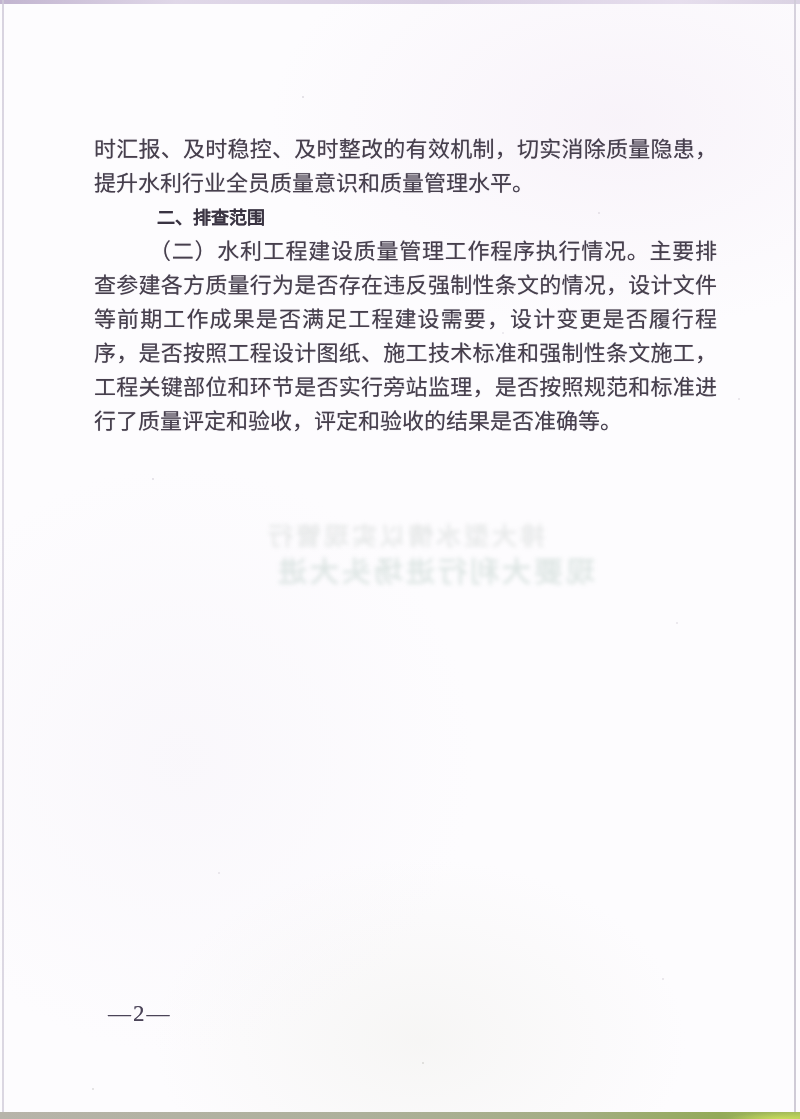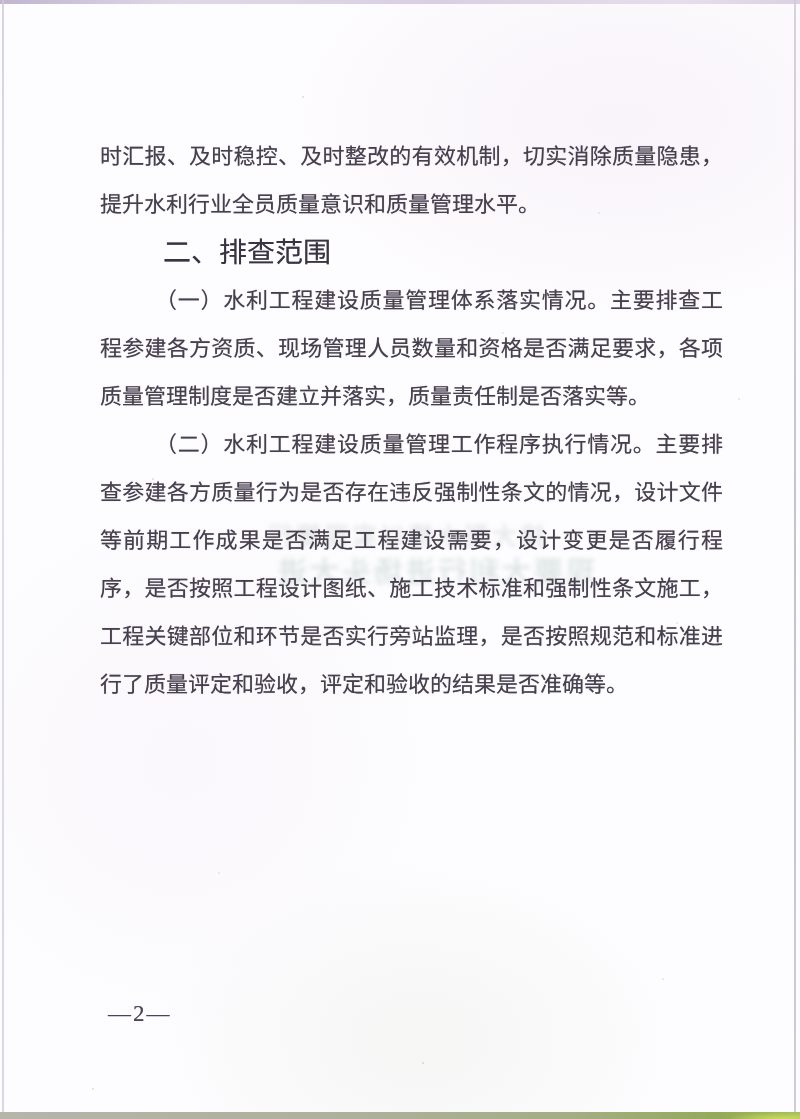--- a/index.html
+++ b/index.html
@@ -71,36 +71,36 @@
       422px 1062px 0 0 rgba(130,130,120,.25),
       218px 872px 0 0 rgba(140,130,150,.2),
       738px 398px 0 0 rgba(140,130,150,.22),
       92px 1088px 0 0 rgba(130,130,125,.25),
       502px 332px 0 0 rgba(140,130,150,.18),
       662px 978px 0 0 rgba(140,130,150,.22);
   }
   
   .content {
     position: absolute;
-    left: 100px;
+    left: 94px;
     top: 133px;
     width: 623px;
     color: #463f4c;
     font-size: 22px;
-    line-height: 48px;
+    line-height: 34px;
     text-align: justify;
     text-shadow: 0 0 0.7px rgba(70,60,85,.55);
   }
   .content p { margin: 0; padding: 0; }
   .content p.body { text-indent: 55px; }
   .content p.body.noindent { text-indent: 0; }
   .content p.heading {
     font-family: "Liberation Sans", sans-serif;
-    font-weight: normal;
-    font-size: 28px;
+    font-weight: bold;
+    font-size: 18px;
     color: #3a3442;
     text-indent: 63px;
     text-shadow: 0 0 0.5px rgba(55,48,66,.6);
   }
   .page-number {
     position: absolute;
     left: 108px;
     top: 1001px;
     color: #4b4458;
     font-size: 23px;
@@ -119,21 +119,20 @@
 
   <div class="bleed bleed-1">排大型水情以实现管行</div>
   <div class="bleed bleed-2">现要大利行进场头大进</div>
 
   <div class="noise"></div>
 
   <div class="content" id="doc-content">
 
   <p class="body noindent">时汇报、及时稳控、及时整改的有效机制，切实消除质量隐患，提升水利行业全员质量意识和质量管理水平。</p>
       <p class="heading">二、排查范围</p>
-      <p class="body">（一）水利工程建设质量管理体系落实情况。主要排查工程参建各方资质、现场管理人员数量和资格是否满足要求，各项质量管理制度是否建立并落实，质量责任制是否落实等。</p>
       <p class="body">（二）水利工程建设质量管理工作程序执行情况。主要排查参建各方质量行为是否存在违反强制性条文的情况，设计文件等前期工作成果是否满足工程建设需要，设计变更是否履行程序，是否按照工程设计图纸、施工技术标准和强制性条文施工，工程关键部位和环节是否实行旁站监理，是否按照规范和标准进行了质量评定和验收，评定和验收的结果是否准确等。</p>
     </div>
 
   <div class="page-number">—2—</div>
 
   <div class="edge-bottom">
     <div class="corner-glow"></div>
   </div>
 
 </div>

